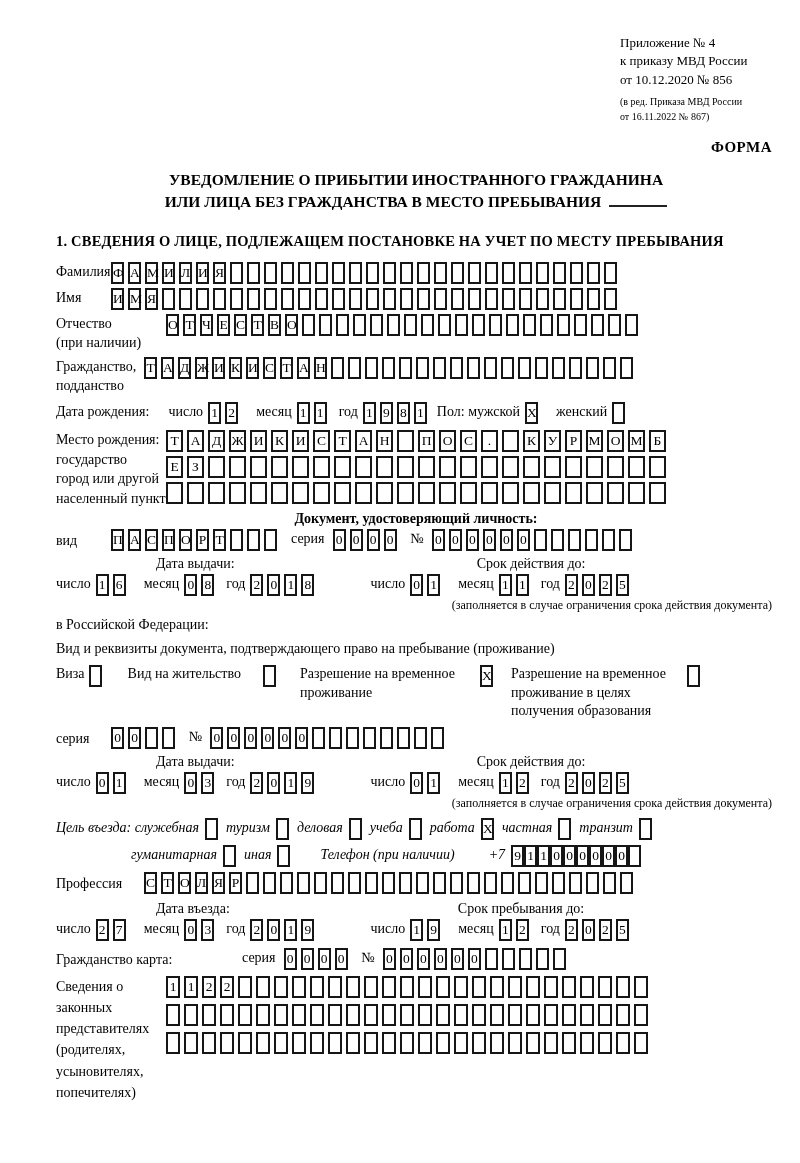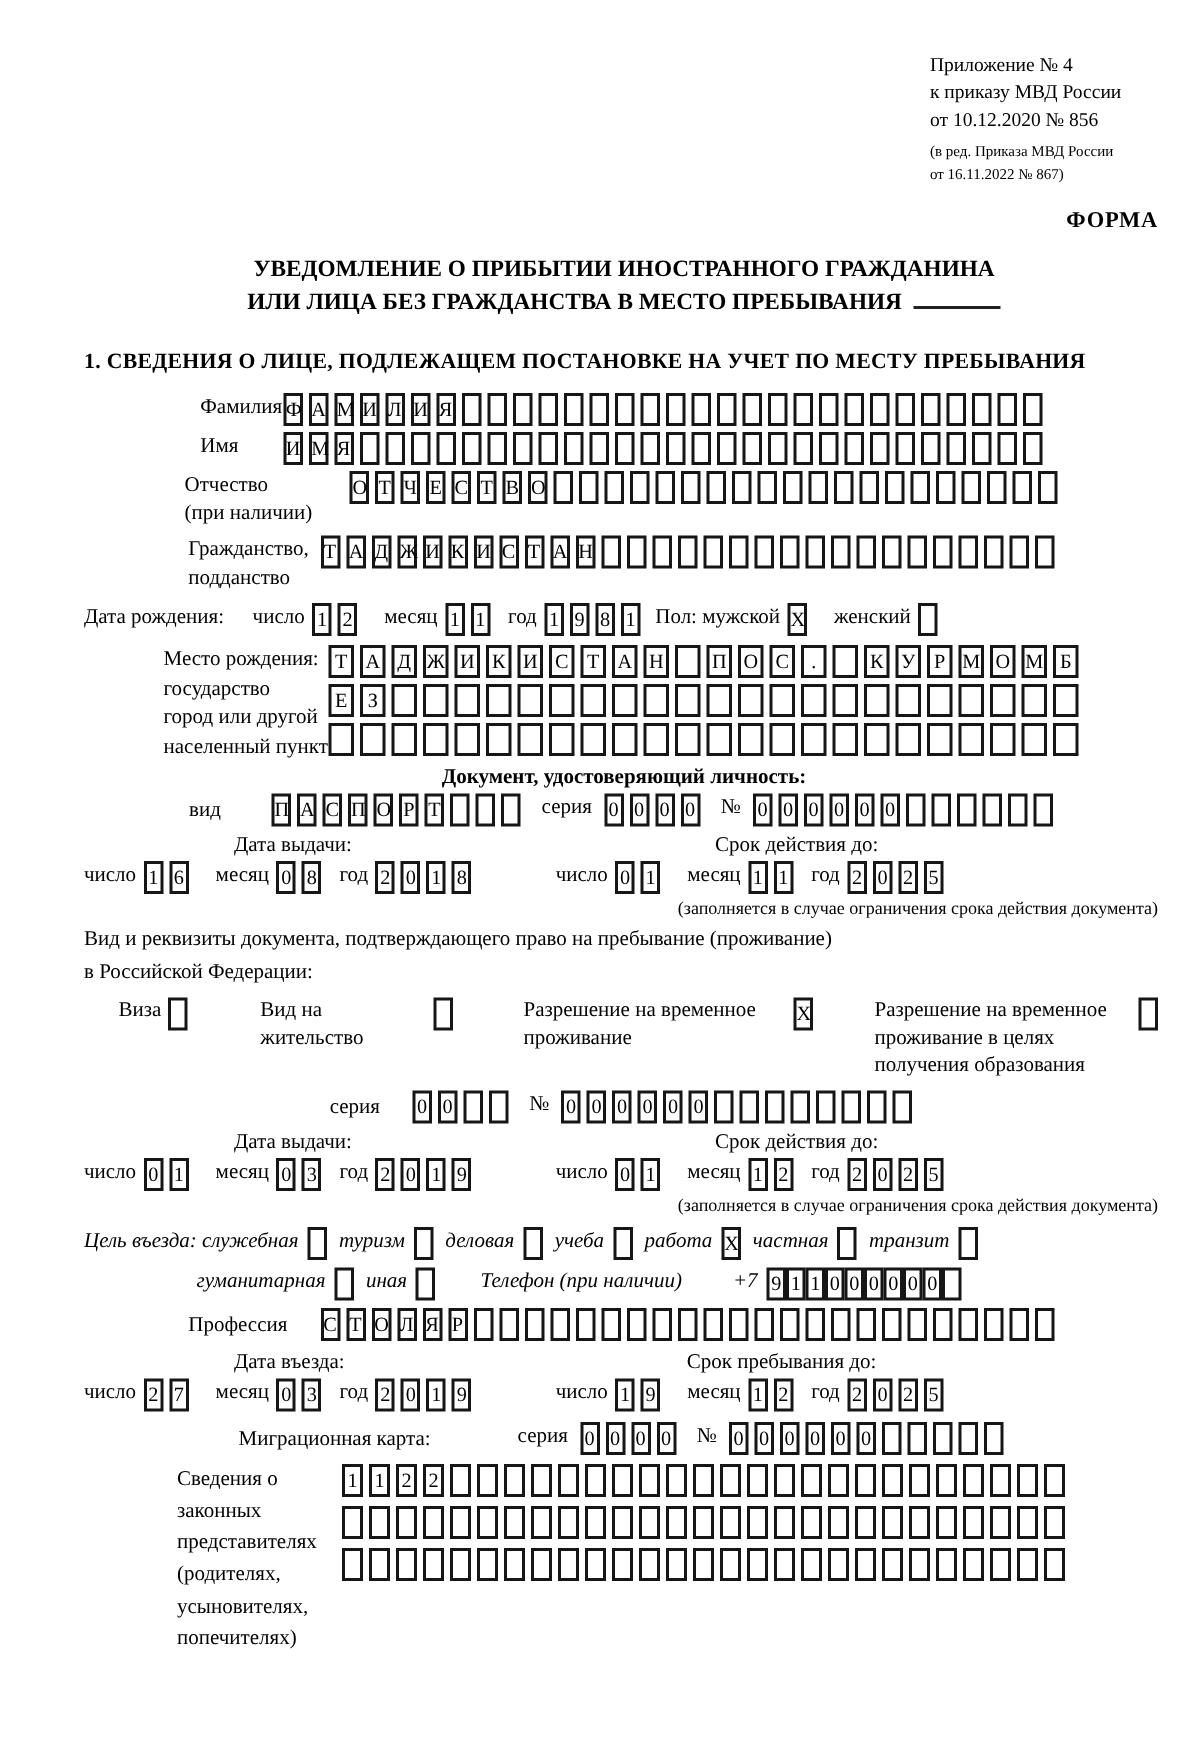--- a/index.html
+++ b/index.html
@@ -13,21 +13,21 @@
   
   .hdr { margin-left:564px; font-size:13px; line-height:1.42; }
   .hdr .rev { margin-top:6px; font-size:10px; }
   .forma { text-align:right; font-weight:bold; font-size:15px; margin:15px 4px 0 0; letter-spacing:.5px; }
   
   .title { text-align:center; font-weight:bold; font-size:15.5px; line-height:1.45; margin-top:13px; }
   .blank { display:inline-block; width:58px; height:3px; border-bottom:2px solid #222; margin-left:8px; vertical-align:baseline; }
   .sec { font-weight:bold; font-size:14.5px; margin-top:19px; letter-spacing:.2px; }
 
   
-  .row  { display:flex; align-items:flex-start; margin-top:4px; font-size:14px;justify-content:center; }
+  .row  { display:flex; align-items:flex-start; margin-top:4px; font-size:14px; }
   .lbl  { flex:none; line-height:1.4; }
   .w55  { width:55px; } .w88 { width:88px; } .w110 { width:110px; } .w150 { width:150px; }
   .cells { white-space:nowrap; line-height:0; }
   .cell {
     display:inline-block; width:13px; height:22px; border:2px solid #161616;
     margin-right:4px; text-align:center; font-size:13.5px; line-height:18px;
     vertical-align:top; font-family:"Liberation Serif","DejaVu Serif",serif;
   }
   .wide .cell { width:17px; }
   .leg  .cell { width:14px; }
@@ -45,21 +45,21 @@
   .drow .t  { margin:2px 5px 0 0; }
   .drow .t2 { margin:2px 5px 0 14px; }
   .drow .gapbig { width:52px; flex:none; }
   .note-r { text-align:right; font-size:12px; margin-top:2px; padding-right:4px; }
 
   .plain { font-size:14px; margin-top:5px; line-height:1.35; }
 
   
   .visa-row { display:flex; align-items:flex-start; margin-top:6px; font-size:14px; }
   .vitem { display:flex; align-items:flex-start; }
-  .vlabel { line-height:1.32;margin-left:23px; }
+  .vlabel { line-height:1.32; }
   .vc { margin:0 0 0 8px; }
   .tcenter { text-align:left;font-family:Liberation Serif, serif; }
 
   .goal { display:flex; align-items:flex-start; margin-top:7px; font-size:14px; }
   .goal .g { margin:2px 6px 0 0;font-style:italic; }
   .goal .cell { margin-right:0; }
   .goal .sp { width:8px; flex:none; }
 
   .bottom-note { font-size:12.5px; margin:4px 0 0 160px; }
 </style>
@@ -168,22 +168,22 @@
     <span class="gapbig"></span>
     <span class="t">число</span>
     <span class="cells"><span class="cell">0</span><span class="cell">1</span></span>
     <span class="t2">месяц</span>
     <span class="cells"><span class="cell">1</span><span class="cell">1</span></span>
     <span class="t2" style="margin-left:8px;">год</span>
     <span class="cells"><span class="cell">2</span><span class="cell">0</span><span class="cell">2</span><span class="cell">5</span></span>
   </div>
   <div class="note-r">(заполняется в случае ограничения срока действия документа)</div>
 
+  <div class="plain" style="margin-top:3px;">в Российской Федерации:</div>
   <div class="plain">Вид и реквизиты документа, подтверждающего право на пребывание (проживание)</div>
-  <div class="plain" style="margin-top:3px;">в Российской Федерации:</div>
 
   <div class="visa-row">
     <div class="vitem">
       <span class="vlabel">Виза</span>
       <span class="cells vc" style="margin-left:4px;"><span class="cell"></span></span>
     </div>
     <div class="vitem" style="margin-left:22px;">
       <span class="vlabel">Вид на жительство</span>
       <span class="cells vc" style="margin-left:22px;"><span class="cell"></span></span>
     </div>
@@ -285,21 +285,21 @@
     <span class="gapbig"></span>
     <span class="t">число</span>
     <span class="cells"><span class="cell">1</span><span class="cell">9</span></span>
     <span class="t2">месяц</span>
     <span class="cells"><span class="cell">1</span><span class="cell">2</span></span>
     <span class="t2" style="margin-left:8px;">год</span>
     <span class="cells"><span class="cell">2</span><span class="cell">0</span><span class="cell">2</span><span class="cell">5</span></span>
   </div>
 
   <div class="row" style="margin-top:7px;">
-    <div class="lbl w150" style="margin-top:2px;">Миграционная карта:</div>
+    <div class="lbl w150" style="margin-top:2px;">Гражданство карта:</div>
     <span class="il" style="margin-left:36px;">серия</span>
     <div class="cells"><span class="cell">0</span><span class="cell">0</span><span class="cell">0</span><span class="cell">0</span></div>
     <span class="il">№</span>
     <div class="cells"><span class="cell">0</span><span class="cell">0</span><span class="cell">0</span><span class="cell">0</span><span class="cell">0</span><span class="cell">0</span><span class="cell"></span><span class="cell"></span><span class="cell"></span><span class="cell"></span><span class="cell"></span></div>
   </div>
 
   <div class="row" style="margin-top:6px;">
     <div class="lbl w110" style="line-height:1.52;">
       <div>Сведения о</div>
       <div>законных</div>

